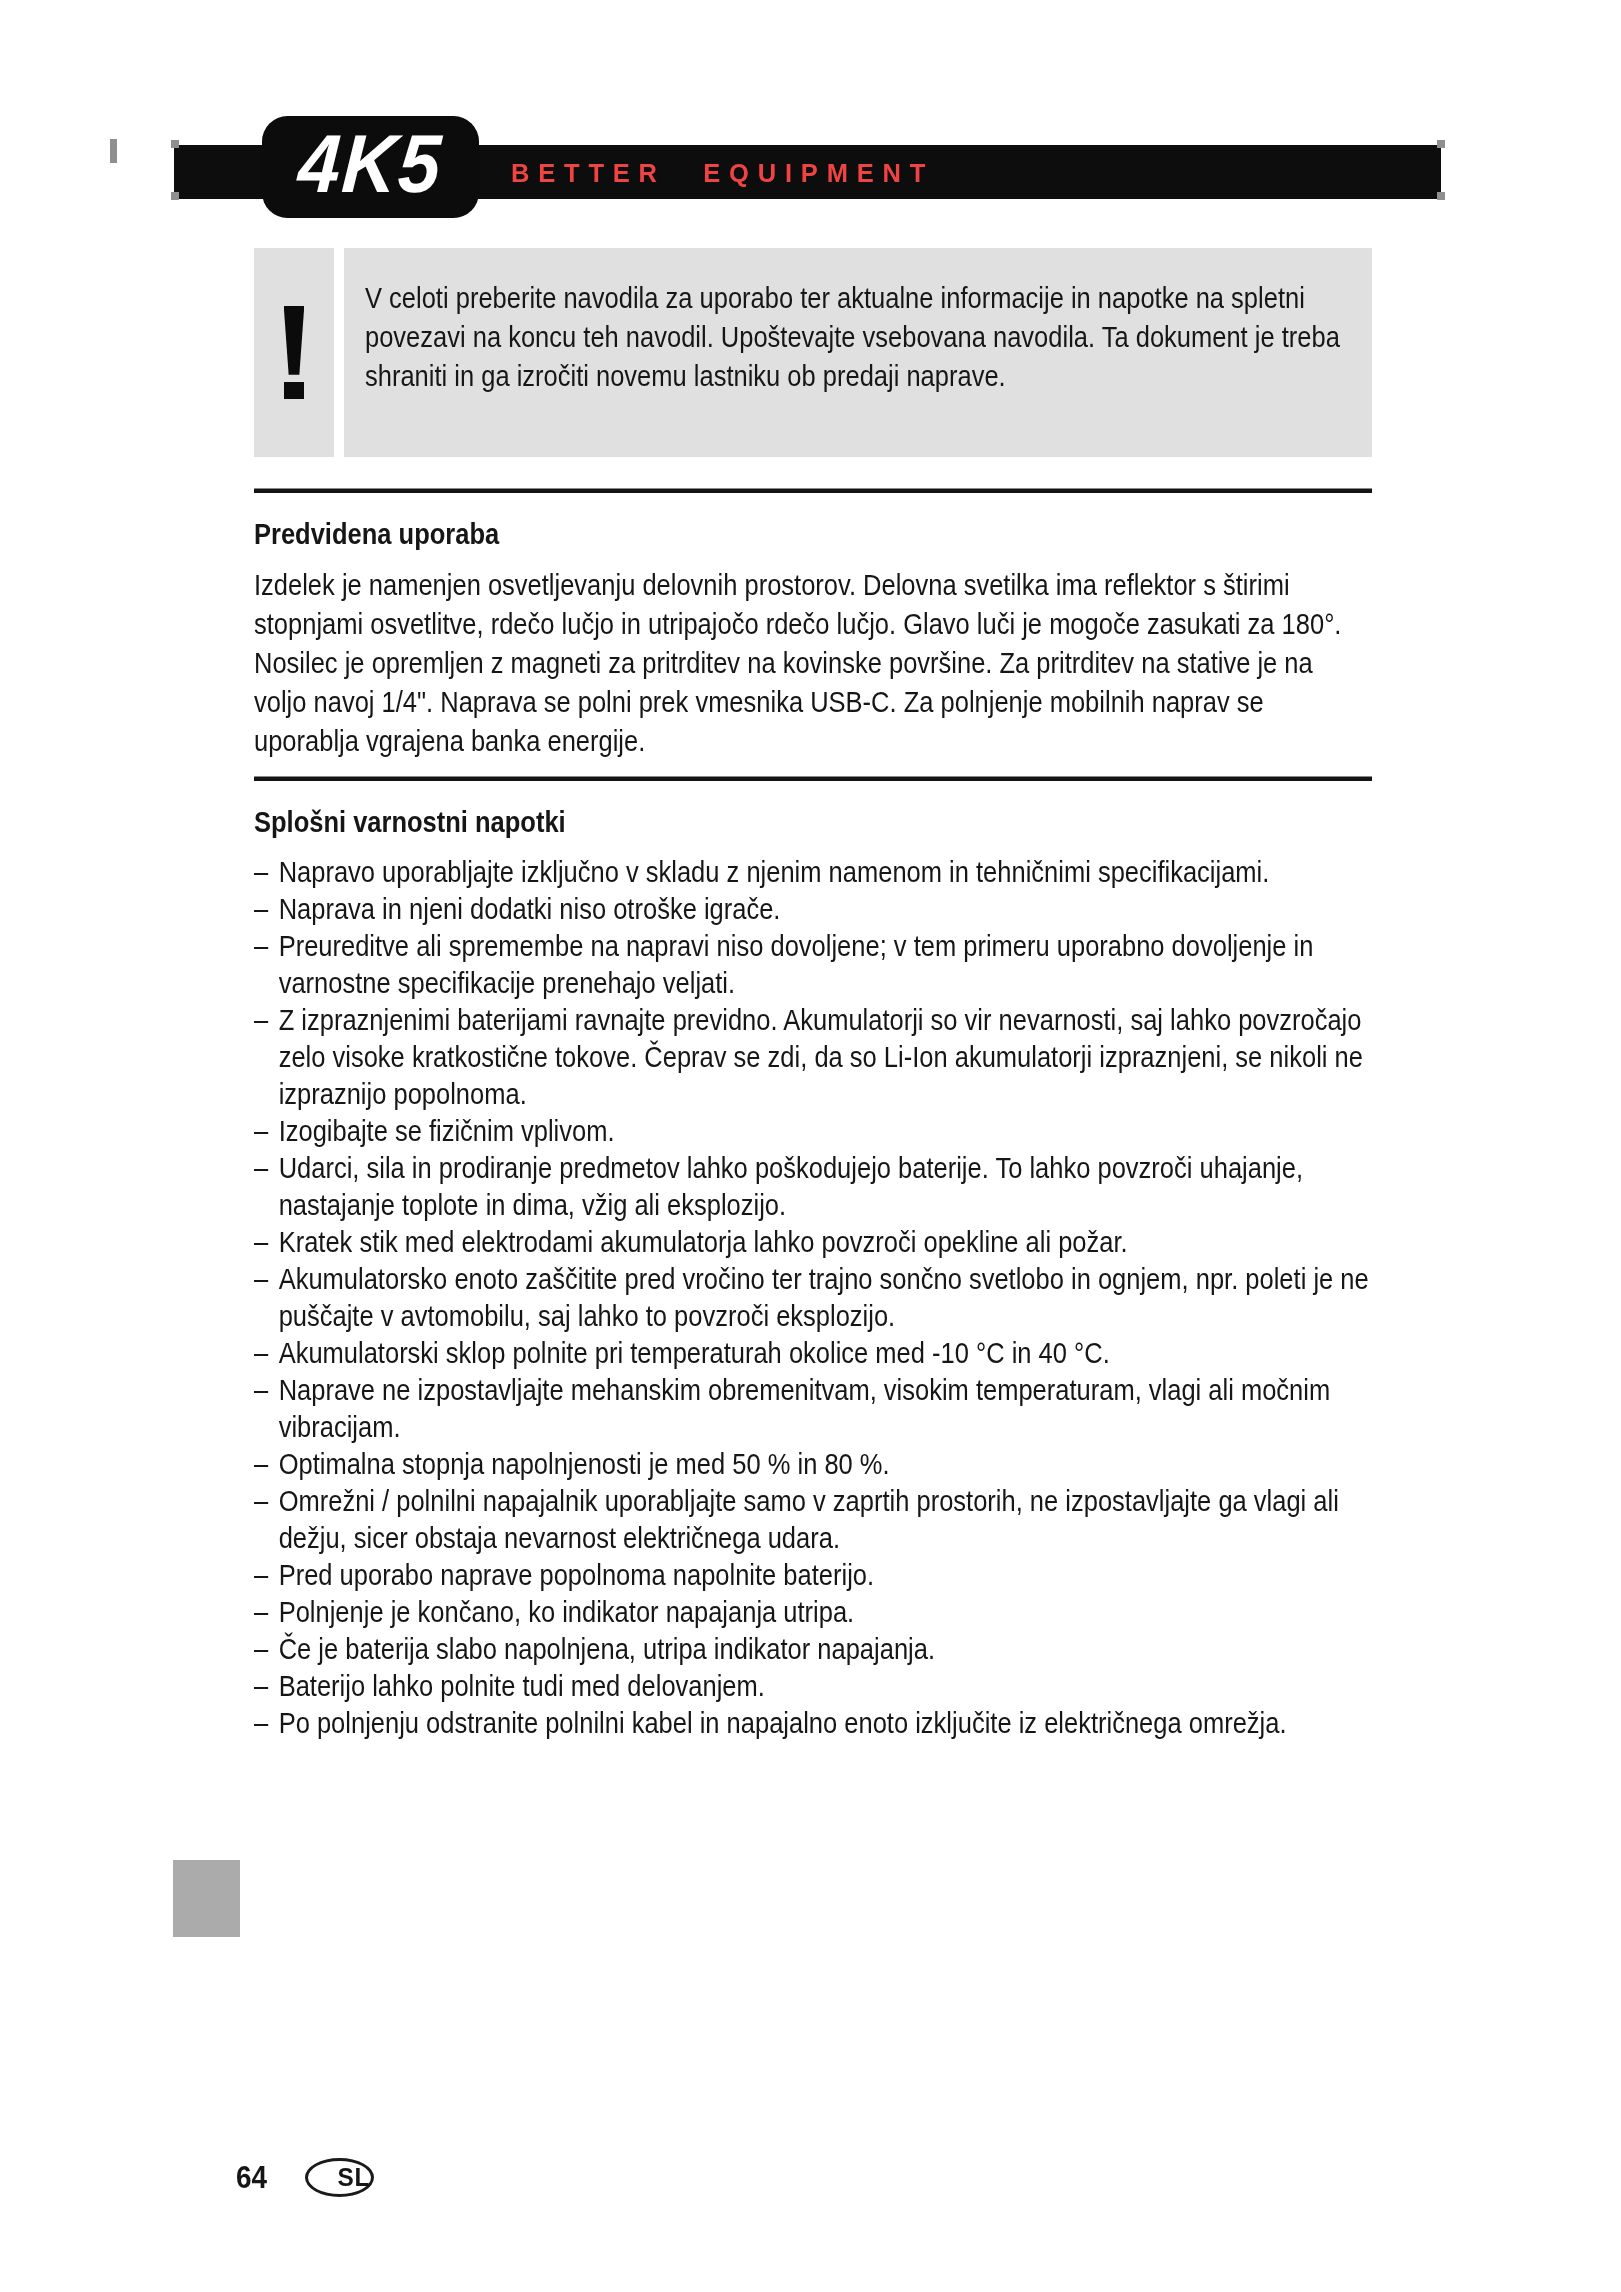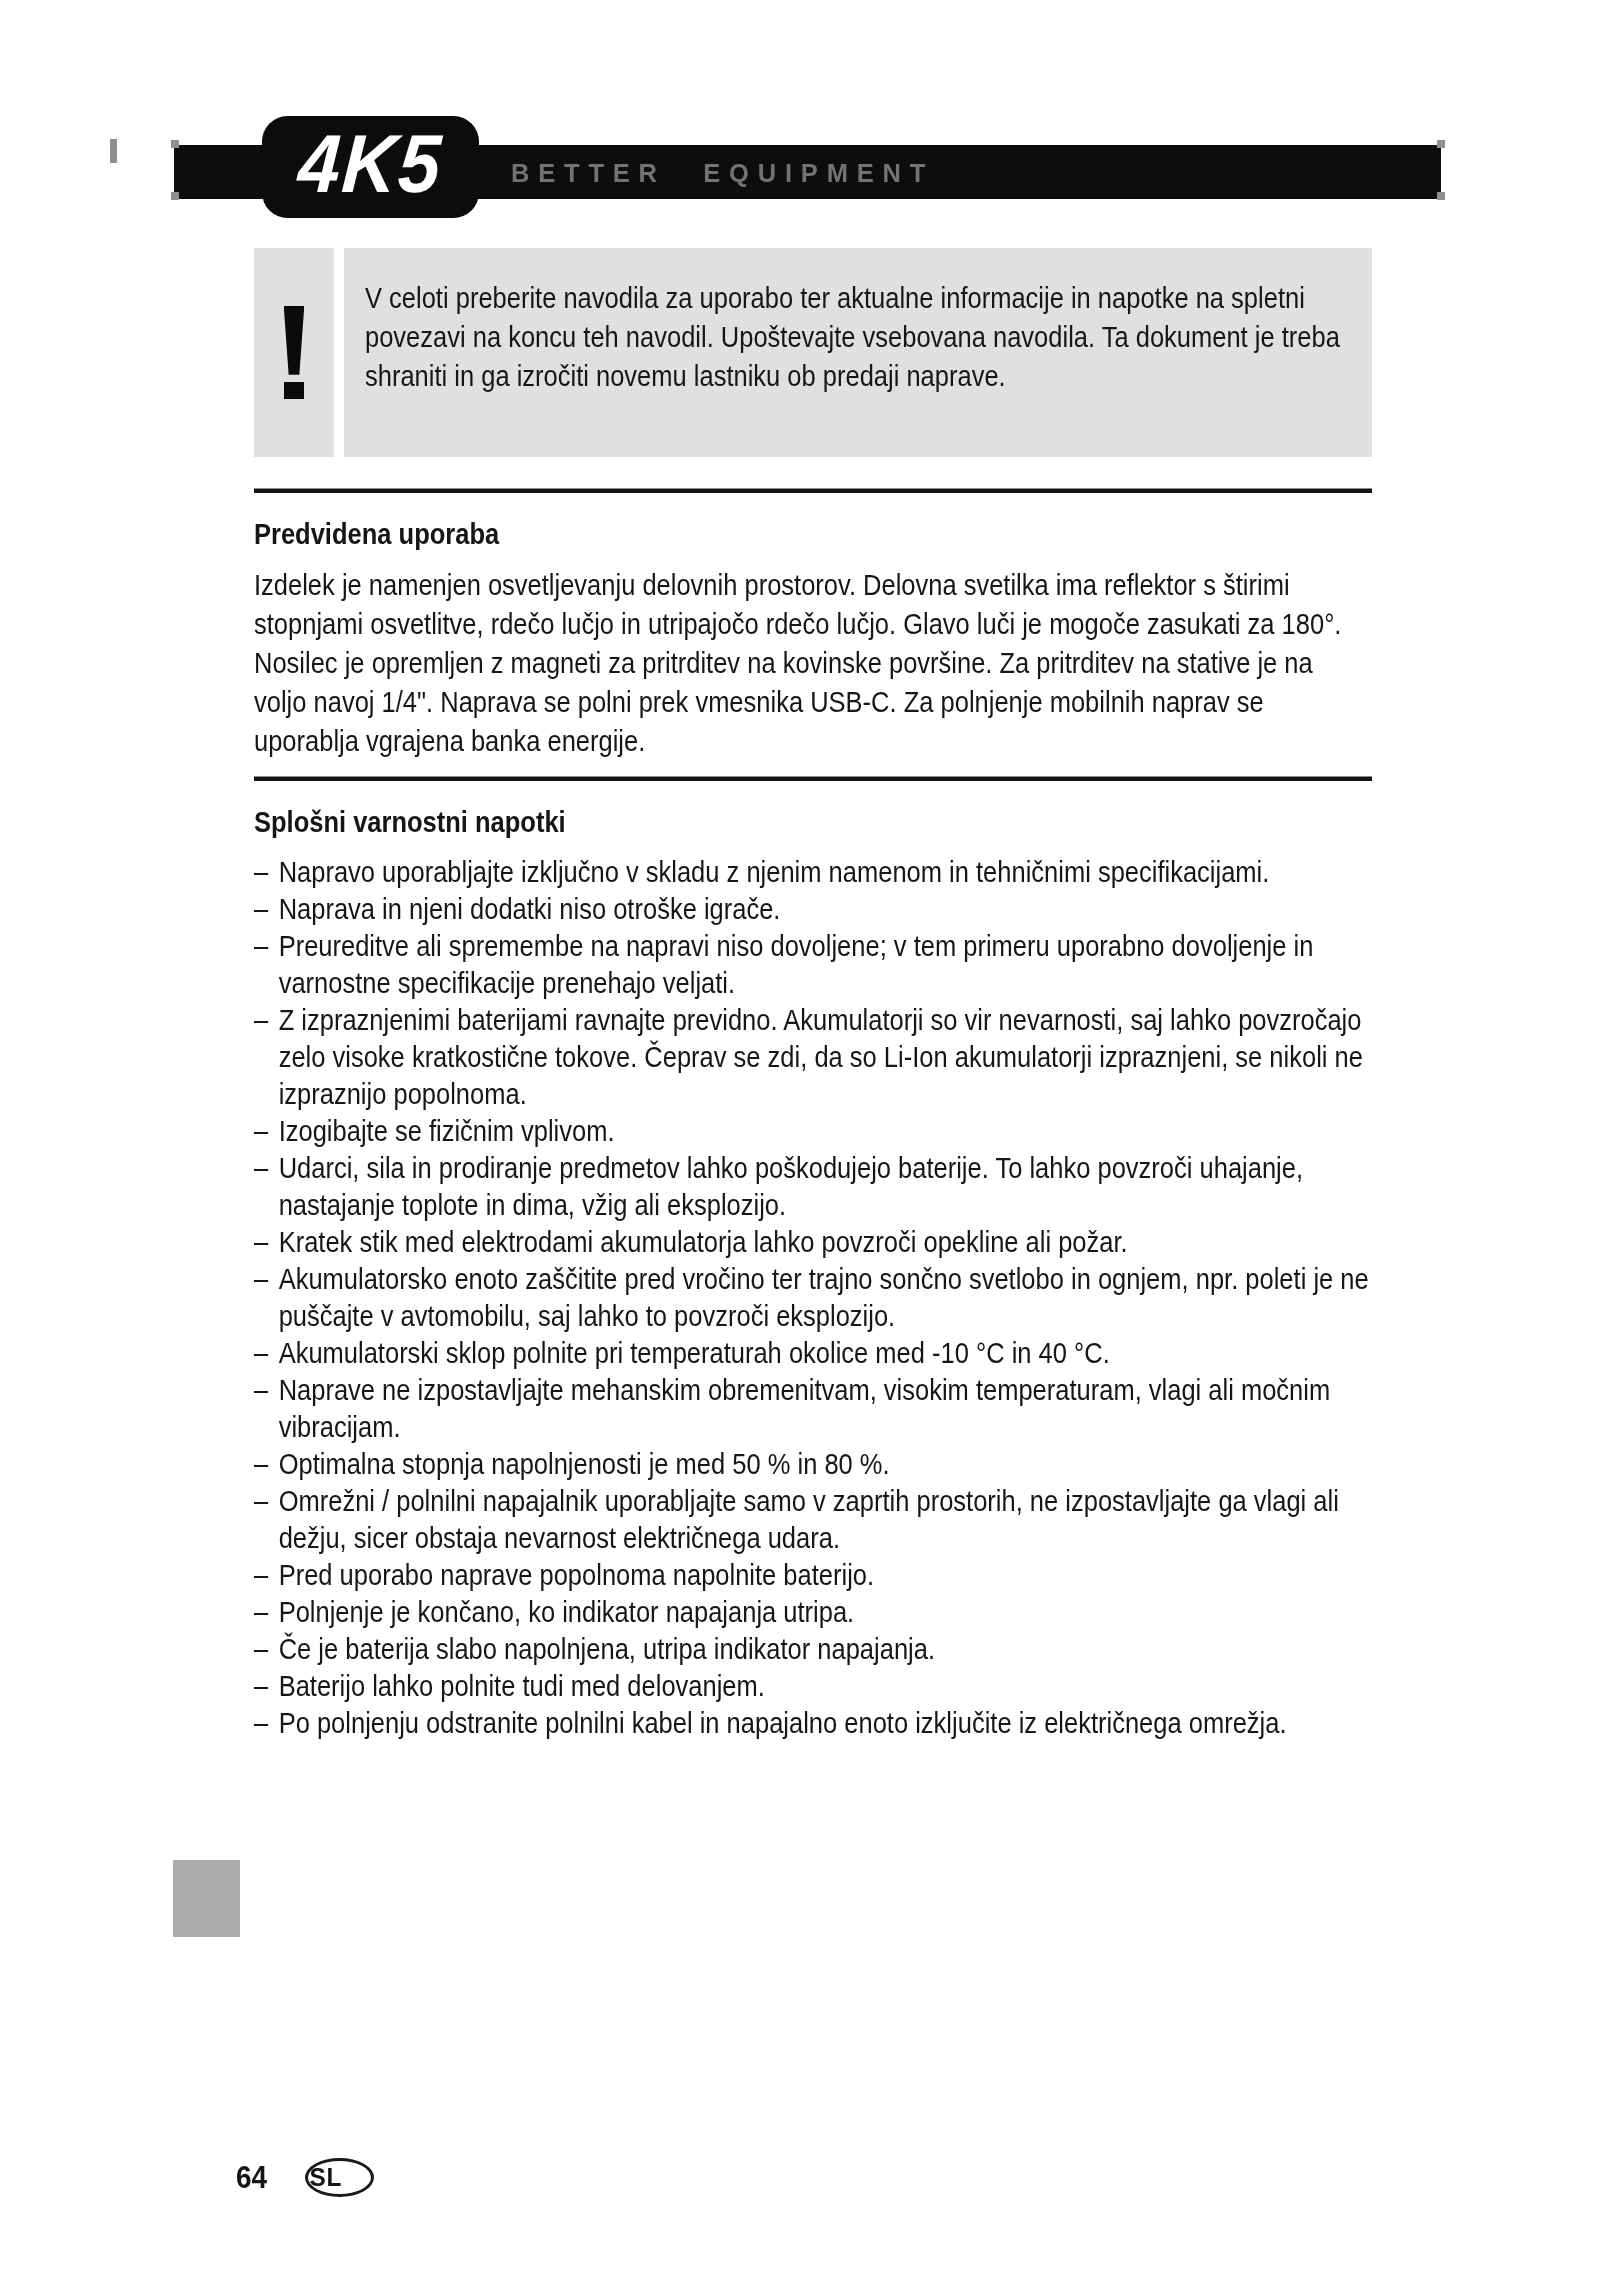--- a/index.html
+++ b/index.html
@@ -8,21 +8,21 @@
   html,body{margin:0;padding:0;}
   body{
     width:1621px;height:2293px;position:relative;background:#ffffff;
     font-family:"Liberation Sans", sans-serif;color:var(--ink);overflow:hidden;
   }
   
   .cond{transform:scaleX(.85);transform-origin:0 0;width:117.65%;}
 
   
   .top-bar{position:absolute;left:174px;top:145px;width:1267px;height:54px;background:var(--bar-black);}
-  .tagline{position:absolute;left:337px;top:0;height:54px;line-height:56px;color:#737373;
+  .tagline{position:absolute;left:337px;top:0;height:54px;line-height:56px;color:#ef4444;
     font-size:25.5px;font-weight:bold;letter-spacing:8.8px;word-spacing:21.6px;white-space:nowrap;}
   .logo-box{position:absolute;left:262px;top:116px;width:217px;height:102px;background:#0c0c0c;
     border-radius:25.5px;display:flex;align-items:center;justify-content:center;}
   .logo-text{color:#fff;font-size:82px;font-weight:900;font-style:italic;letter-spacing:2px;
     transform:scaleX(.92) skewX(-4deg);line-height:1;padding-bottom:5.9px;}
   .reg-mark{position:absolute;width:7.8px;height:7.8px;background:var(--mark-gray);}
   .edge-tick{position:absolute;left:110px;top:139px;width:6.9px;height:23.5px;background:var(--mark-gray);}
 
   
   .content{position:absolute;left:254px;top:248px;width:1118px;}
@@ -45,21 +45,21 @@
 
   .safety-list{margin-top:11.8px;font-size:30px;line-height:37px;}
   .li{position:relative;padding-left:29px;}
   .dash{position:absolute;left:0;top:0;}
 
   
   .gray-square{position:absolute;left:173px;top:1860px;width:67px;height:77px;background:var(--square-gray);}
   .footer{position:absolute;left:236px;top:2156px;height:43px;display:flex;align-items:center;}
   .page-num{font-size:31px;font-weight:bold;transform:scaleX(.9);transform-origin:0 50%;}
   .lang-badge{margin-left:35px;width:63px;height:33px;border:3.9px solid #1a1a1a;border-radius:50%;
-    display:flex;align-items:center;justify-content:flex-start;}
+    display:flex;align-items:center;justify-content:flex-end;}
   .lang-badge span{font-size:26.5px;font-weight:bold;letter-spacing:1px;transform:scaleX(.92);}
 </style>
 </head>
 <body>
 
 <div class="edge-tick"></div>
 
 <div class="top-bar">
   <div class="tagline">BETTER EQUIPMENT</div>
 </div>

